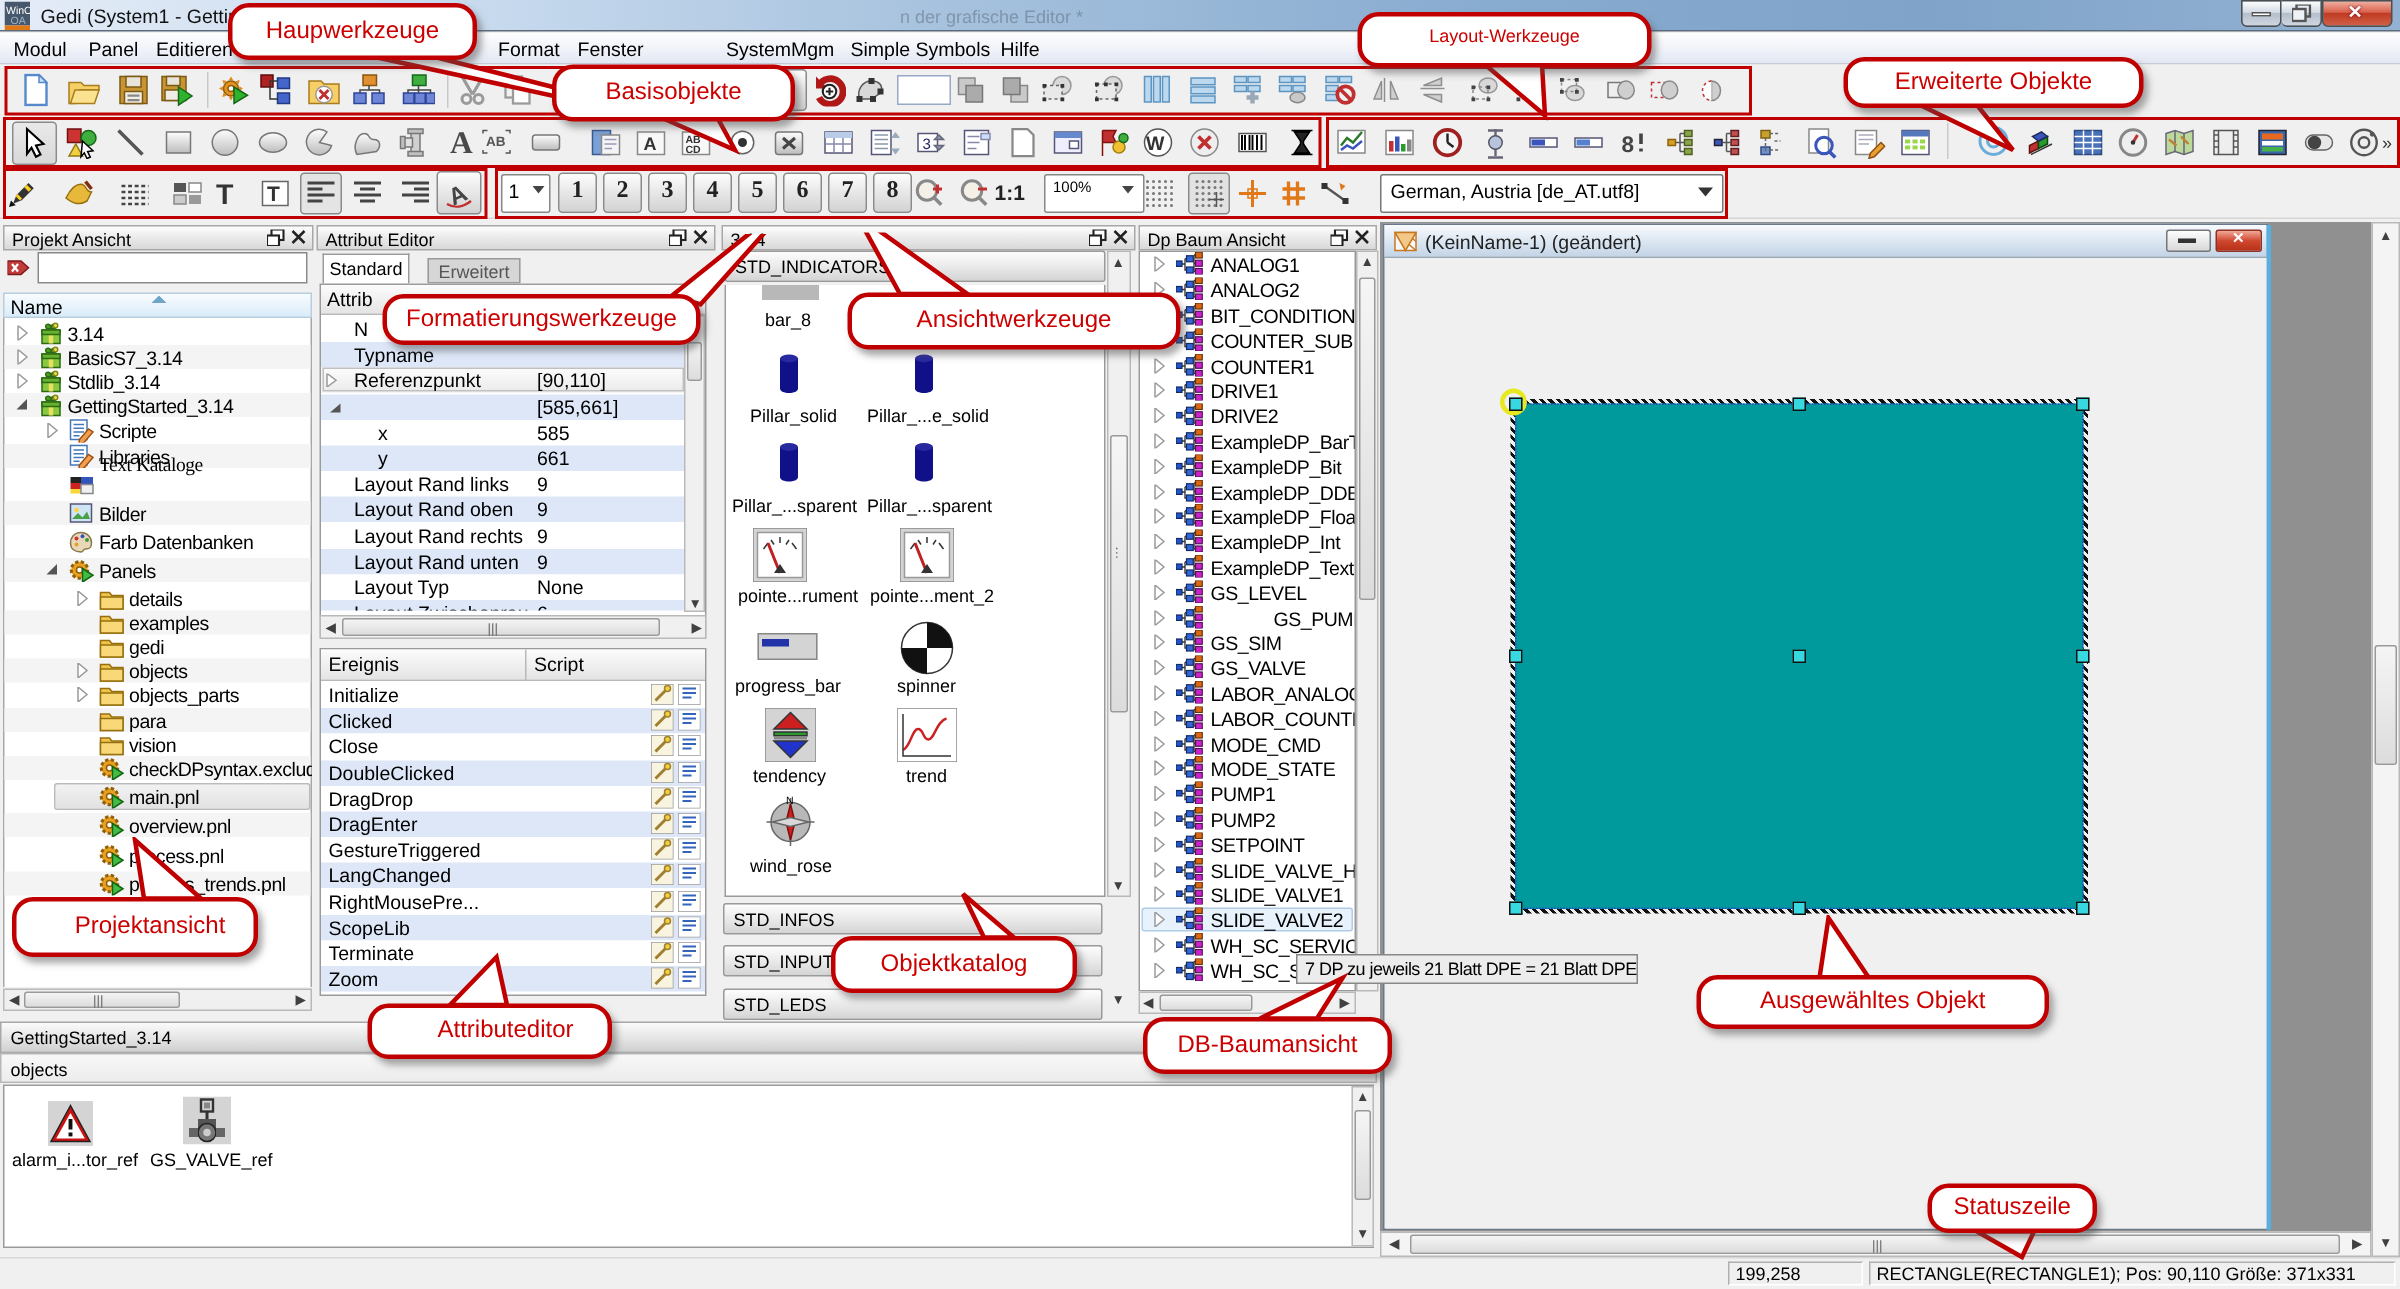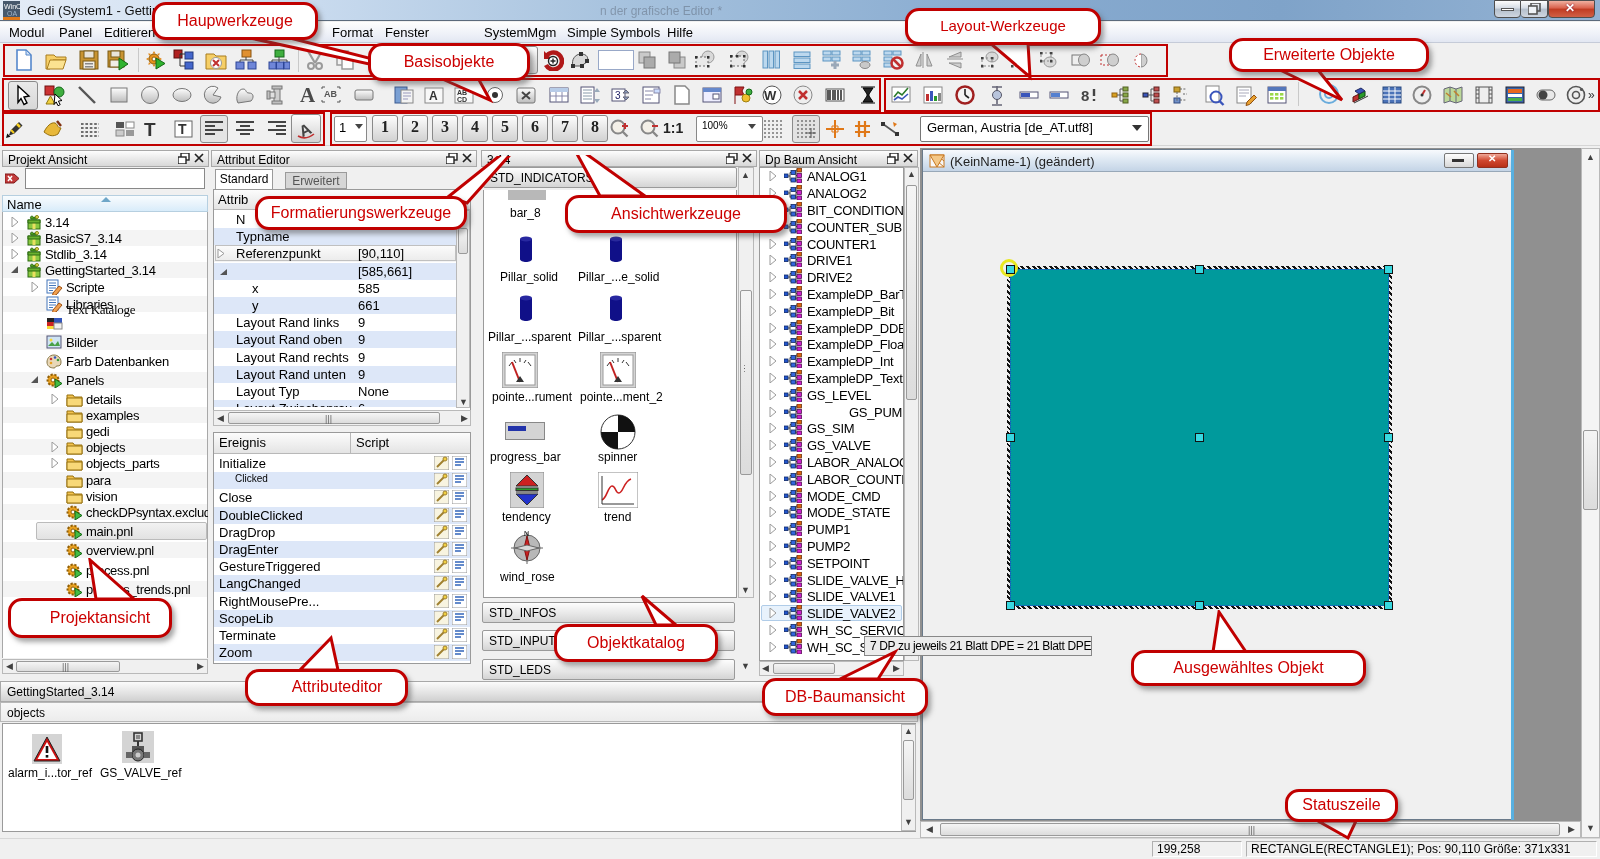--- a/index.html
+++ b/index.html
@@ -931,21 +931,21 @@
 <svg class="abs" style="left:434px;top:456.0px;z-index:5;" width="15" height="14" viewBox="0 0 15 14">
     <rect x="0" y="0" width="15" height="14" fill="#f8f4e0" stroke="#999"></rect>
     <path d="M3 11L10 4" stroke="#a08030" stroke-width="2"></path>
     <circle cx="11" cy="3" r="2" fill="#f0d040" stroke="#a08030"></circle>
   </svg>
 <svg class="abs" style="left:452px;top:456.0px;z-index:5;" width="15" height="14" viewBox="0 0 15 14">
     <rect x="0" y="0" width="15" height="14" fill="#fff" stroke="#999"></rect>
     <path d="M3 3h9M3 6h9M3 9h6" stroke="#3366bb" stroke-width="1.4"></path>
   </svg>
 <div class="abs" style="left:214px;top:472px;width:256px;height:17px;background:#dde7f8;">
-    <span style="position:absolute;left:21px;top:1px;font-size:10px;">Clicked</span>
+    <span style="position:absolute;left:5px;top:1px;font-size:13px;">Clicked</span>
   </div>
 <svg class="abs" style="left:434px;top:473.2px;z-index:5;" width="15" height="14" viewBox="0 0 15 14">
     <rect x="0" y="0" width="15" height="14" fill="#f8f4e0" stroke="#999"></rect>
     <path d="M3 11L10 4" stroke="#a08030" stroke-width="2"></path>
     <circle cx="11" cy="3" r="2" fill="#f0d040" stroke="#a08030"></circle>
   </svg>
 <svg class="abs" style="left:452px;top:473.2px;z-index:5;" width="15" height="14" viewBox="0 0 15 14">
     <rect x="0" y="0" width="15" height="14" fill="#fff" stroke="#999"></rect>
     <path d="M3 3h9M3 6h9M3 9h6" stroke="#3366bb" stroke-width="1.4"></path>
   </svg>
@@ -1655,21 +1655,21 @@
 <div class="callout ctext" style="left:152px;top:12px;width:166px;font-size:16px;z-index:61;">Haupwerkzeuge</div>
 <svg class="abs" style="left:328px;top:3px;z-index:59;" width="282" height="178">
     <polygon points="112,75 150,75 162,97" fill="#fff" stroke="#c00000" stroke-width="3"></polygon>
   </svg>
 <div class="callout" style="left:368px;top:43px;width:162px;height:38px;background:#fff;border:3px solid #c00000;border-radius:14px;box-shadow:3px 4px 5px rgba(80,80,80,0.5);z-index:60;"></div>
 <div class="callout ctext" style="left:368px;top:53px;width:162px;font-size:16px;z-index:61;">Basisobjekte</div>
 <svg class="abs" style="left:865px;top:-32px;z-index:59;" width="316" height="177">
     <polygon points="125,75 163,75 165,109" fill="#fff" stroke="#c00000" stroke-width="3"></polygon>
   </svg>
 <div class="callout" style="left:905px;top:8px;width:196px;height:37px;background:#fff;border:3px solid #c00000;border-radius:14px;box-shadow:3px 4px 5px rgba(80,80,80,0.5);z-index:60;"></div>
-<div class="callout ctext" style="left:905px;top:17px;width:196px;font-size:15px;z-index:61;">Layout-Werkzeuge</div>
+<div class="callout ctext" style="left:905px;top:17px;width:196px;font-size:12px;z-index:61;">Layout-Werkzeuge</div>
 <svg class="abs" style="left:1189px;top:-2px;z-index:59;" width="320" height="174">
     <polygon points="91,72 129,72 153,102" fill="#fff" stroke="#c00000" stroke-width="3"></polygon>
   </svg>
 <div class="callout" style="left:1229px;top:38px;width:200px;height:34px;background:#fff;border:3px solid #c00000;border-radius:14px;box-shadow:3px 4px 5px rgba(80,80,80,0.5);z-index:60;"></div>
 <div class="callout ctext" style="left:1229px;top:46px;width:200px;font-size:16px;z-index:61;">Erweiterte Objekte</div>
 <svg class="abs" style="left:215px;top:156px;z-index:59;" width="332" height="174">
     <polygon points="233,41 252,47 318,-27" fill="#fff" stroke="#c00000" stroke-width="3"></polygon>
   </svg>
 <div class="callout" style="left:255px;top:196px;width:212px;height:34px;background:#fff;border:3px solid #c00000;border-radius:14px;box-shadow:3px 4px 5px rgba(80,80,80,0.5);z-index:60;"></div>
 <div class="callout ctext" style="left:255px;top:204px;width:212px;font-size:16px;z-index:61;">Formatierungswerkzeuge</div>

